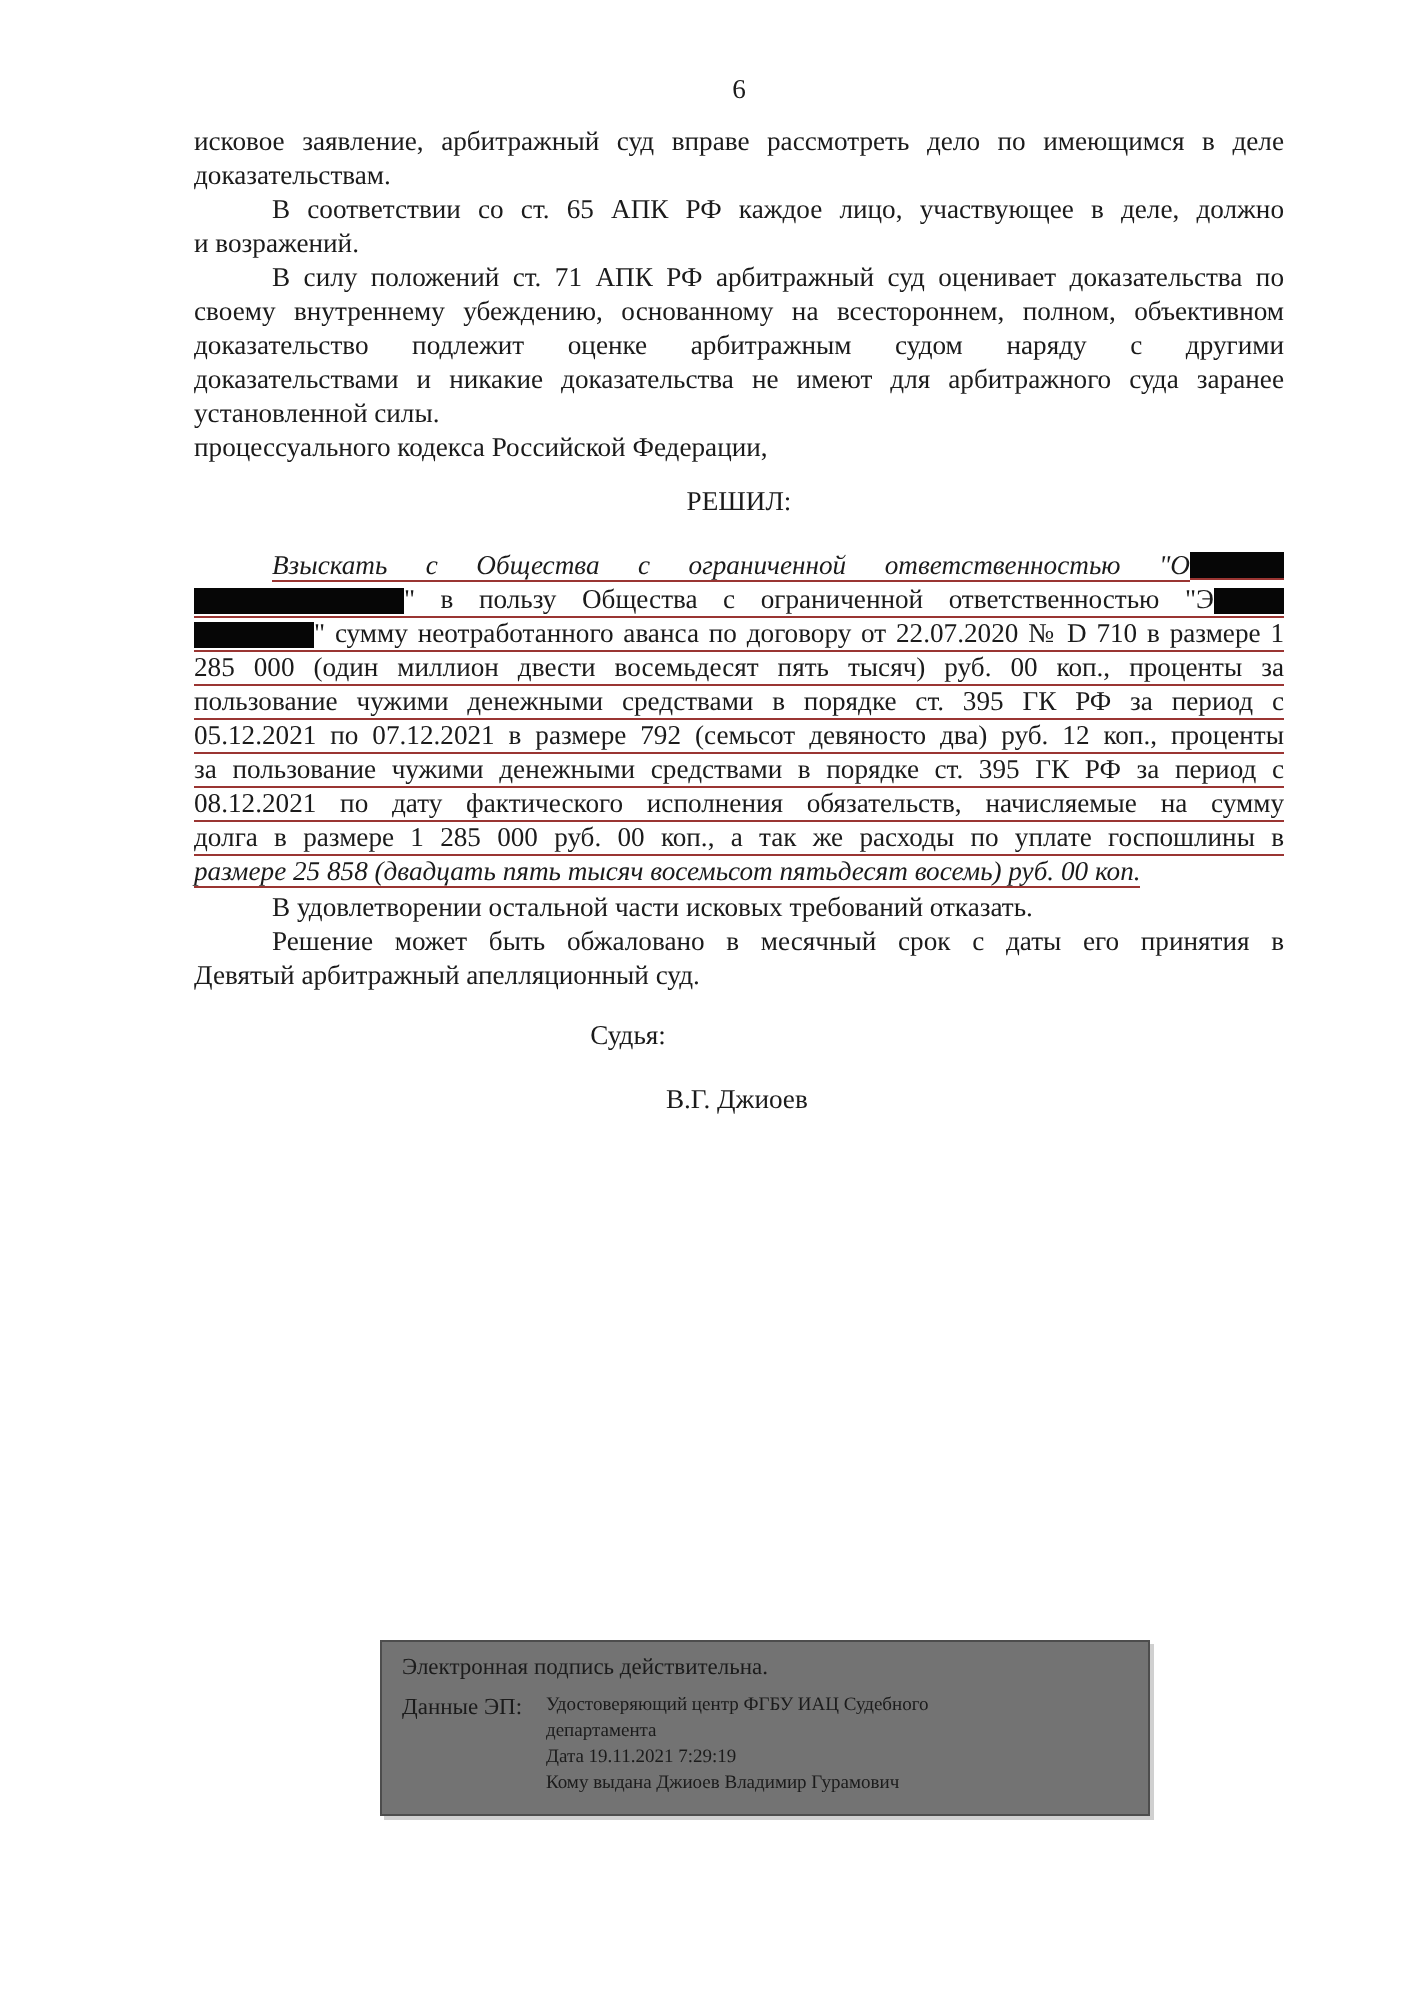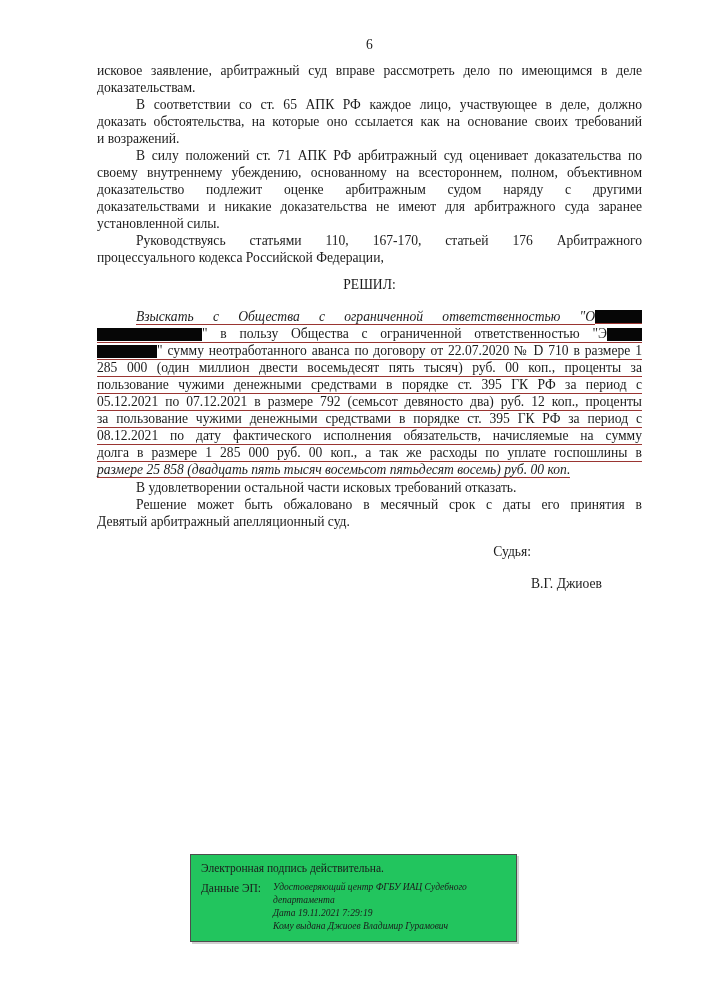--- a/index.html
+++ b/index.html
@@ -16,62 +16,60 @@
   }
   .pgnum{text-align:center;line-height:17px;margin-bottom:9px;}
   .ln{line-height:17px;text-align:justify;text-align-last:justify;}
   .ln.ind{text-indent:39px;}
   .ln.last{text-align-last:left;}
   .heading{line-height:17px;text-align:center;margin:10px 0 16px 0;}
   .op{height:17px;line-height:16px;box-sizing:border-box;}
   .op.ub{border-bottom:1.5px solid var(--ul,#9a3532);}
   .u{border-bottom:1.5px solid var(--ul,#9a3532);font-style:italic;}
   .redact{display:inline-block;height:13px;background:#060606;vertical-align:-2.5px;}
-  .sig-row{display:flex;justify-content:flex-end;margin-top:13px;line-height:17px;}
+  .sig-row{display:flex;justify-content:center;margin-top:13px;line-height:17px;}
   .sig-name{padding-right:40px;margin-top:32px;}
   .stamp{
     margin:262px 0 0 93px;
-    width:327px;
+    width:385px;
     box-sizing:border-box;
     border:1px solid #4d4d4d;
     box-shadow:2px 2px 0 rgba(120,120,120,.35);
     padding:6px 10px 8px 10px;
-    background:#22c55e;
+    background:#737373;
   }
   .stamp-valid{font-size:11.5px;line-height:15px;margin-bottom:5px;}
   .stamp-row{display:flex;}
   .stamp-label{font-size:11.5px;line-height:14px;width:72px;flex:none;}
-  .stamp-details{font-size:9.5px;line-height:13px;width:220px;font-style:italic;}
+  .stamp-details{font-size:9.5px;line-height:13px;width:220px;}
 </style>
 </head>
 <body>
 
 <div class="page">
 
   <div class="pgnum">6</div>
 
   <div id="body-paragraphs">
       <div class="para">
         <div class="ln">исковое заявление, арбитражный суд вправе рассмотреть дело по имеющимся в деле</div>
         <div class="ln last">доказательствам.</div>
       </div>
       <div class="para">
         <div class="ln ind">В соответствии со ст. 65 АПК РФ каждое лицо, участвующее в деле, должно</div>
-        <div class="ln">доказать обстоятельства, на которые оно ссылается как на основание своих требований</div>
         <div class="ln last">и возражений.</div>
       </div>
       <div class="para">
         <div class="ln ind">В силу положений ст. 71 АПК РФ арбитражный суд оценивает доказательства по</div>
         <div class="ln">своему внутреннему убеждению, основанному на всестороннем, полном, объективном</div>
         <div class="ln">доказательство подлежит оценке арбитражным судом наряду с другими</div>
         <div class="ln">доказательствами и никакие доказательства не имеют для арбитражного суда заранее</div>
         <div class="ln last">установленной силы.</div>
       </div>
       <div class="para">
-        <div class="ln ind">Руководствуясь статьями 110, 167-170, статьей 176 Арбитражного</div>
         <div class="ln last">процессуального кодекса Российской Федерации,</div>
       </div>
     </div>
 
   <div class="heading">РЕШИЛ:</div>
 
   <div id="operative">
       <div class="ln op ind"><span class="u">Взыскать с Общества с ограниченной ответственностью "О</span><span class="redact u" style="width: 47px; background: rgb(6, 6, 6);"></span></div>
       <div class="ln op ub"><span class="redact" style="width: 105px; background: rgb(6, 6, 6);"></span><span class="">" в пользу Общества с ограниченной ответственностью "Э</span><span class="redact" style="width: 35px; background: rgb(6, 6, 6);"></span></div>
       <div class="ln op ub"><span class="redact" style="width: 60px; background: rgb(6, 6, 6);"></span><span class="">" сумму неотработанного аванса по договору от 22.07.2020 № D 710 в размере 1</span></div>

